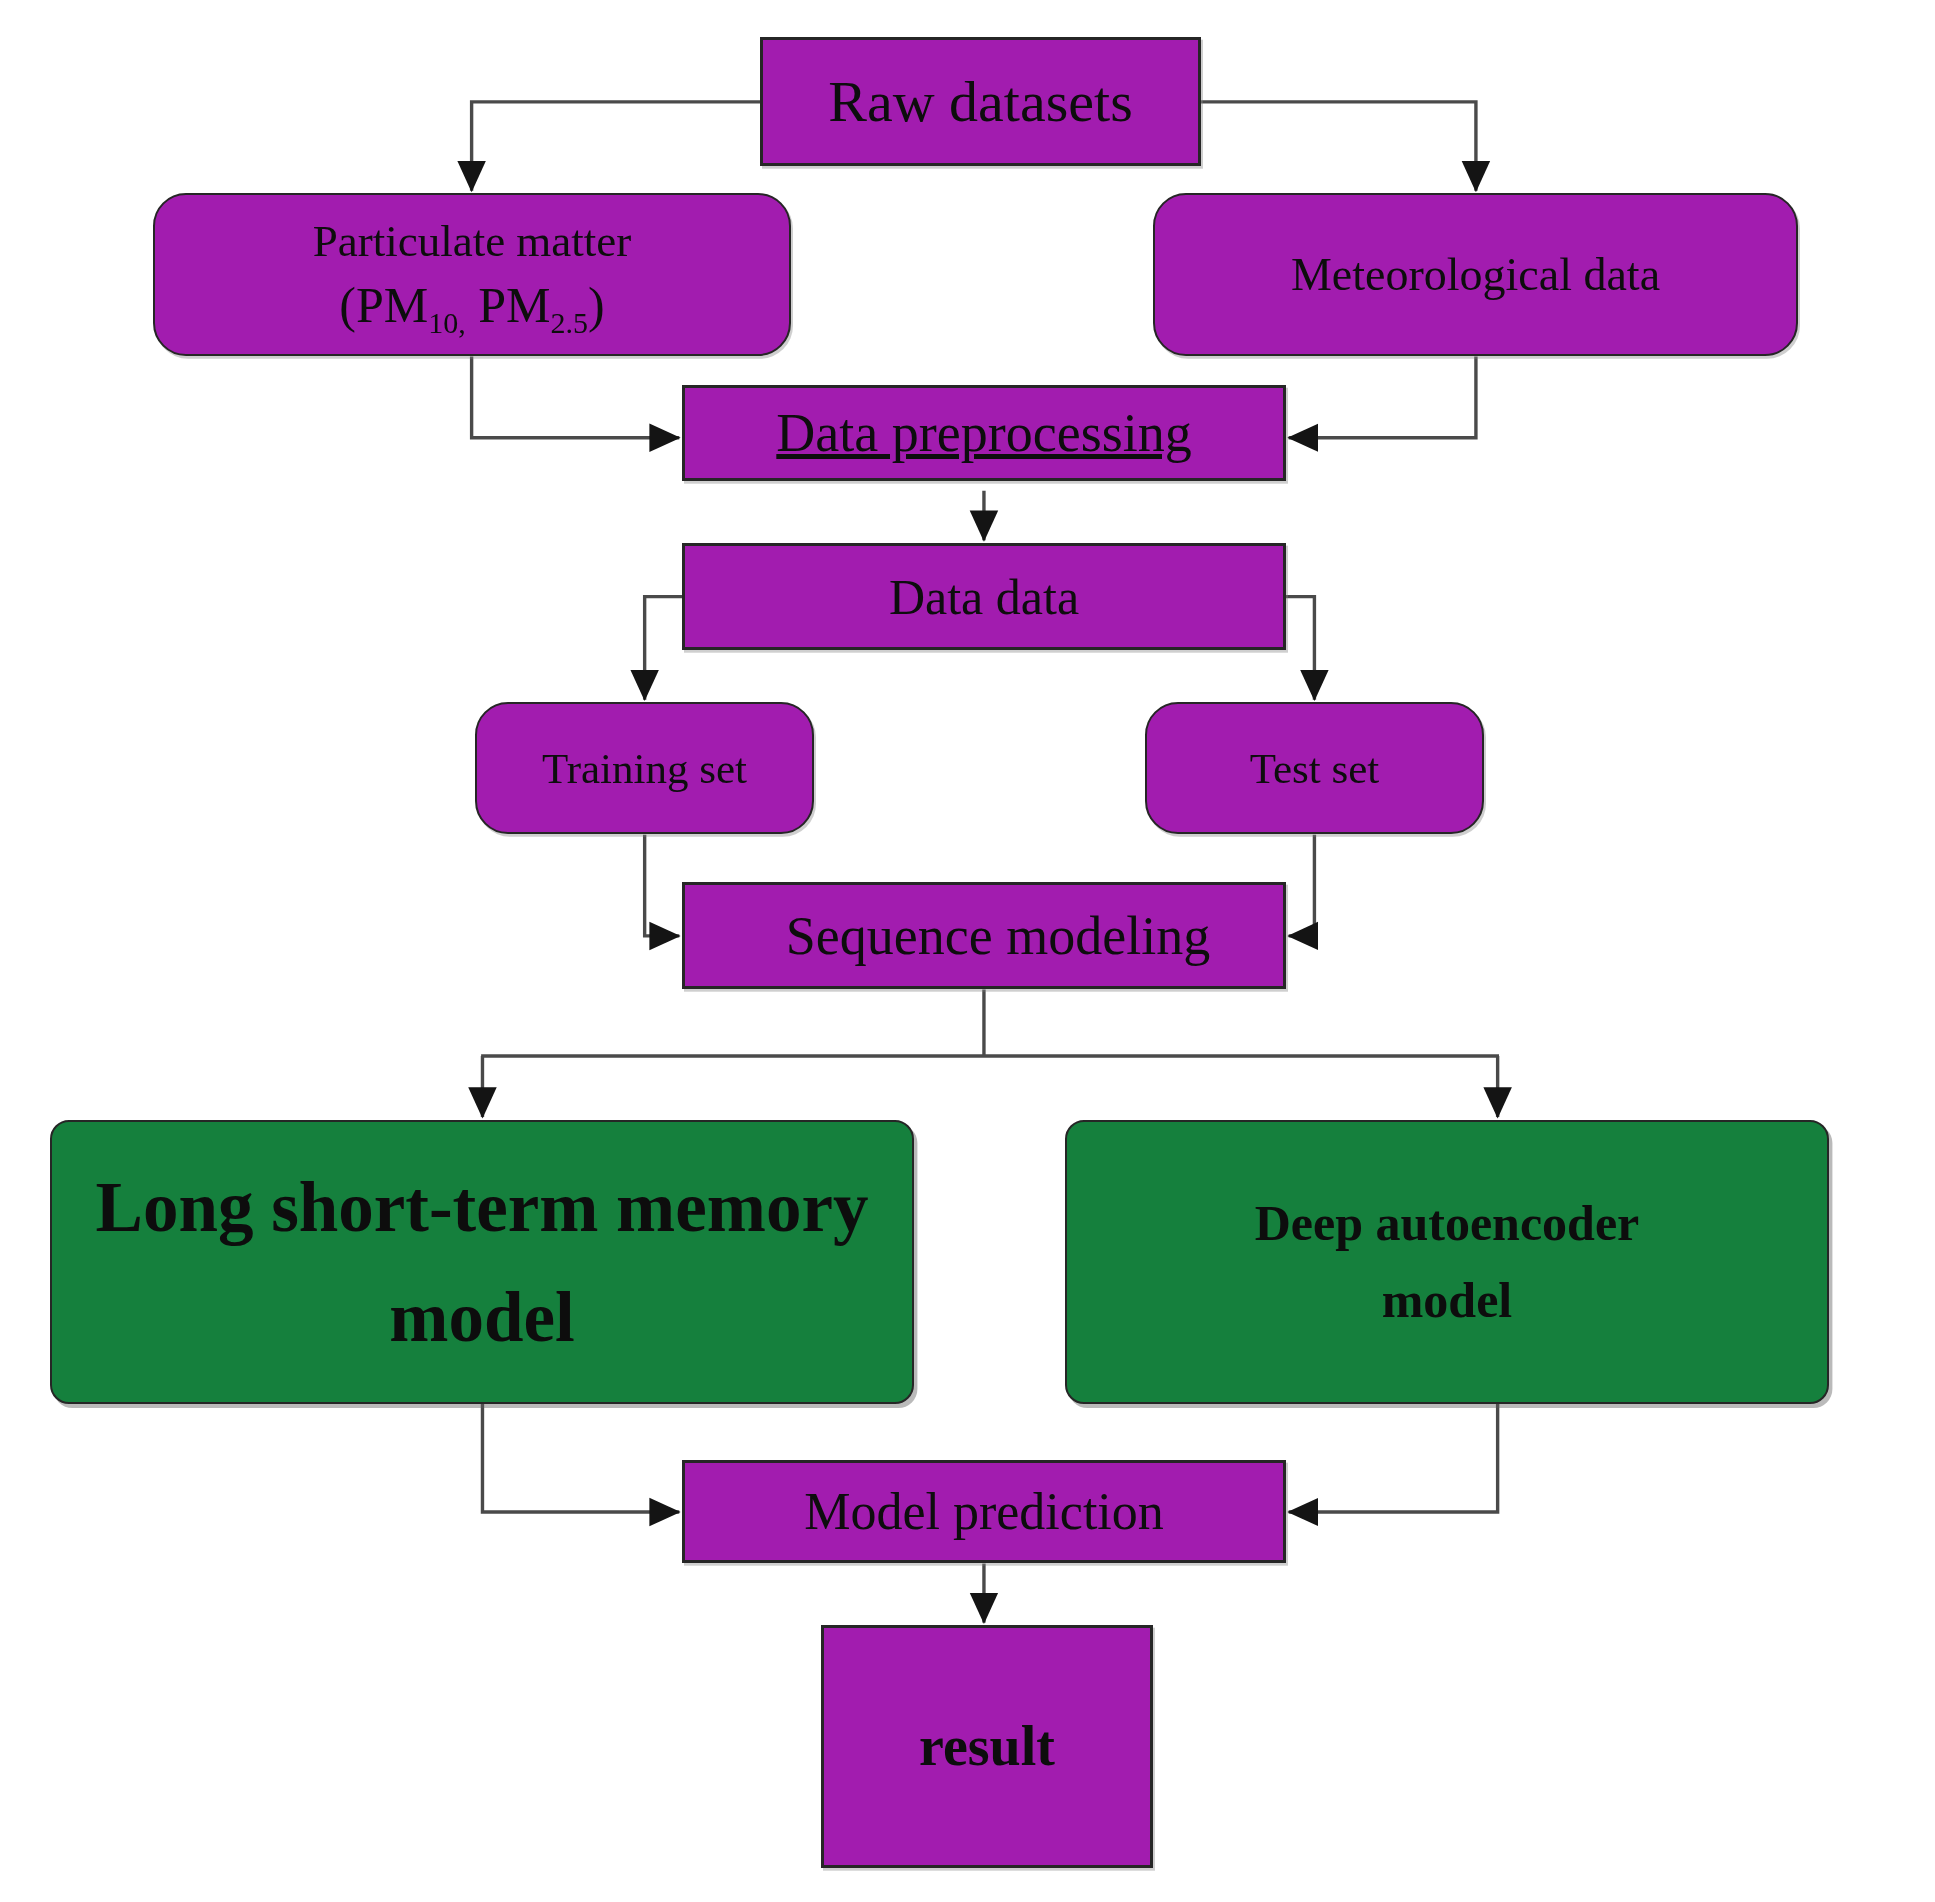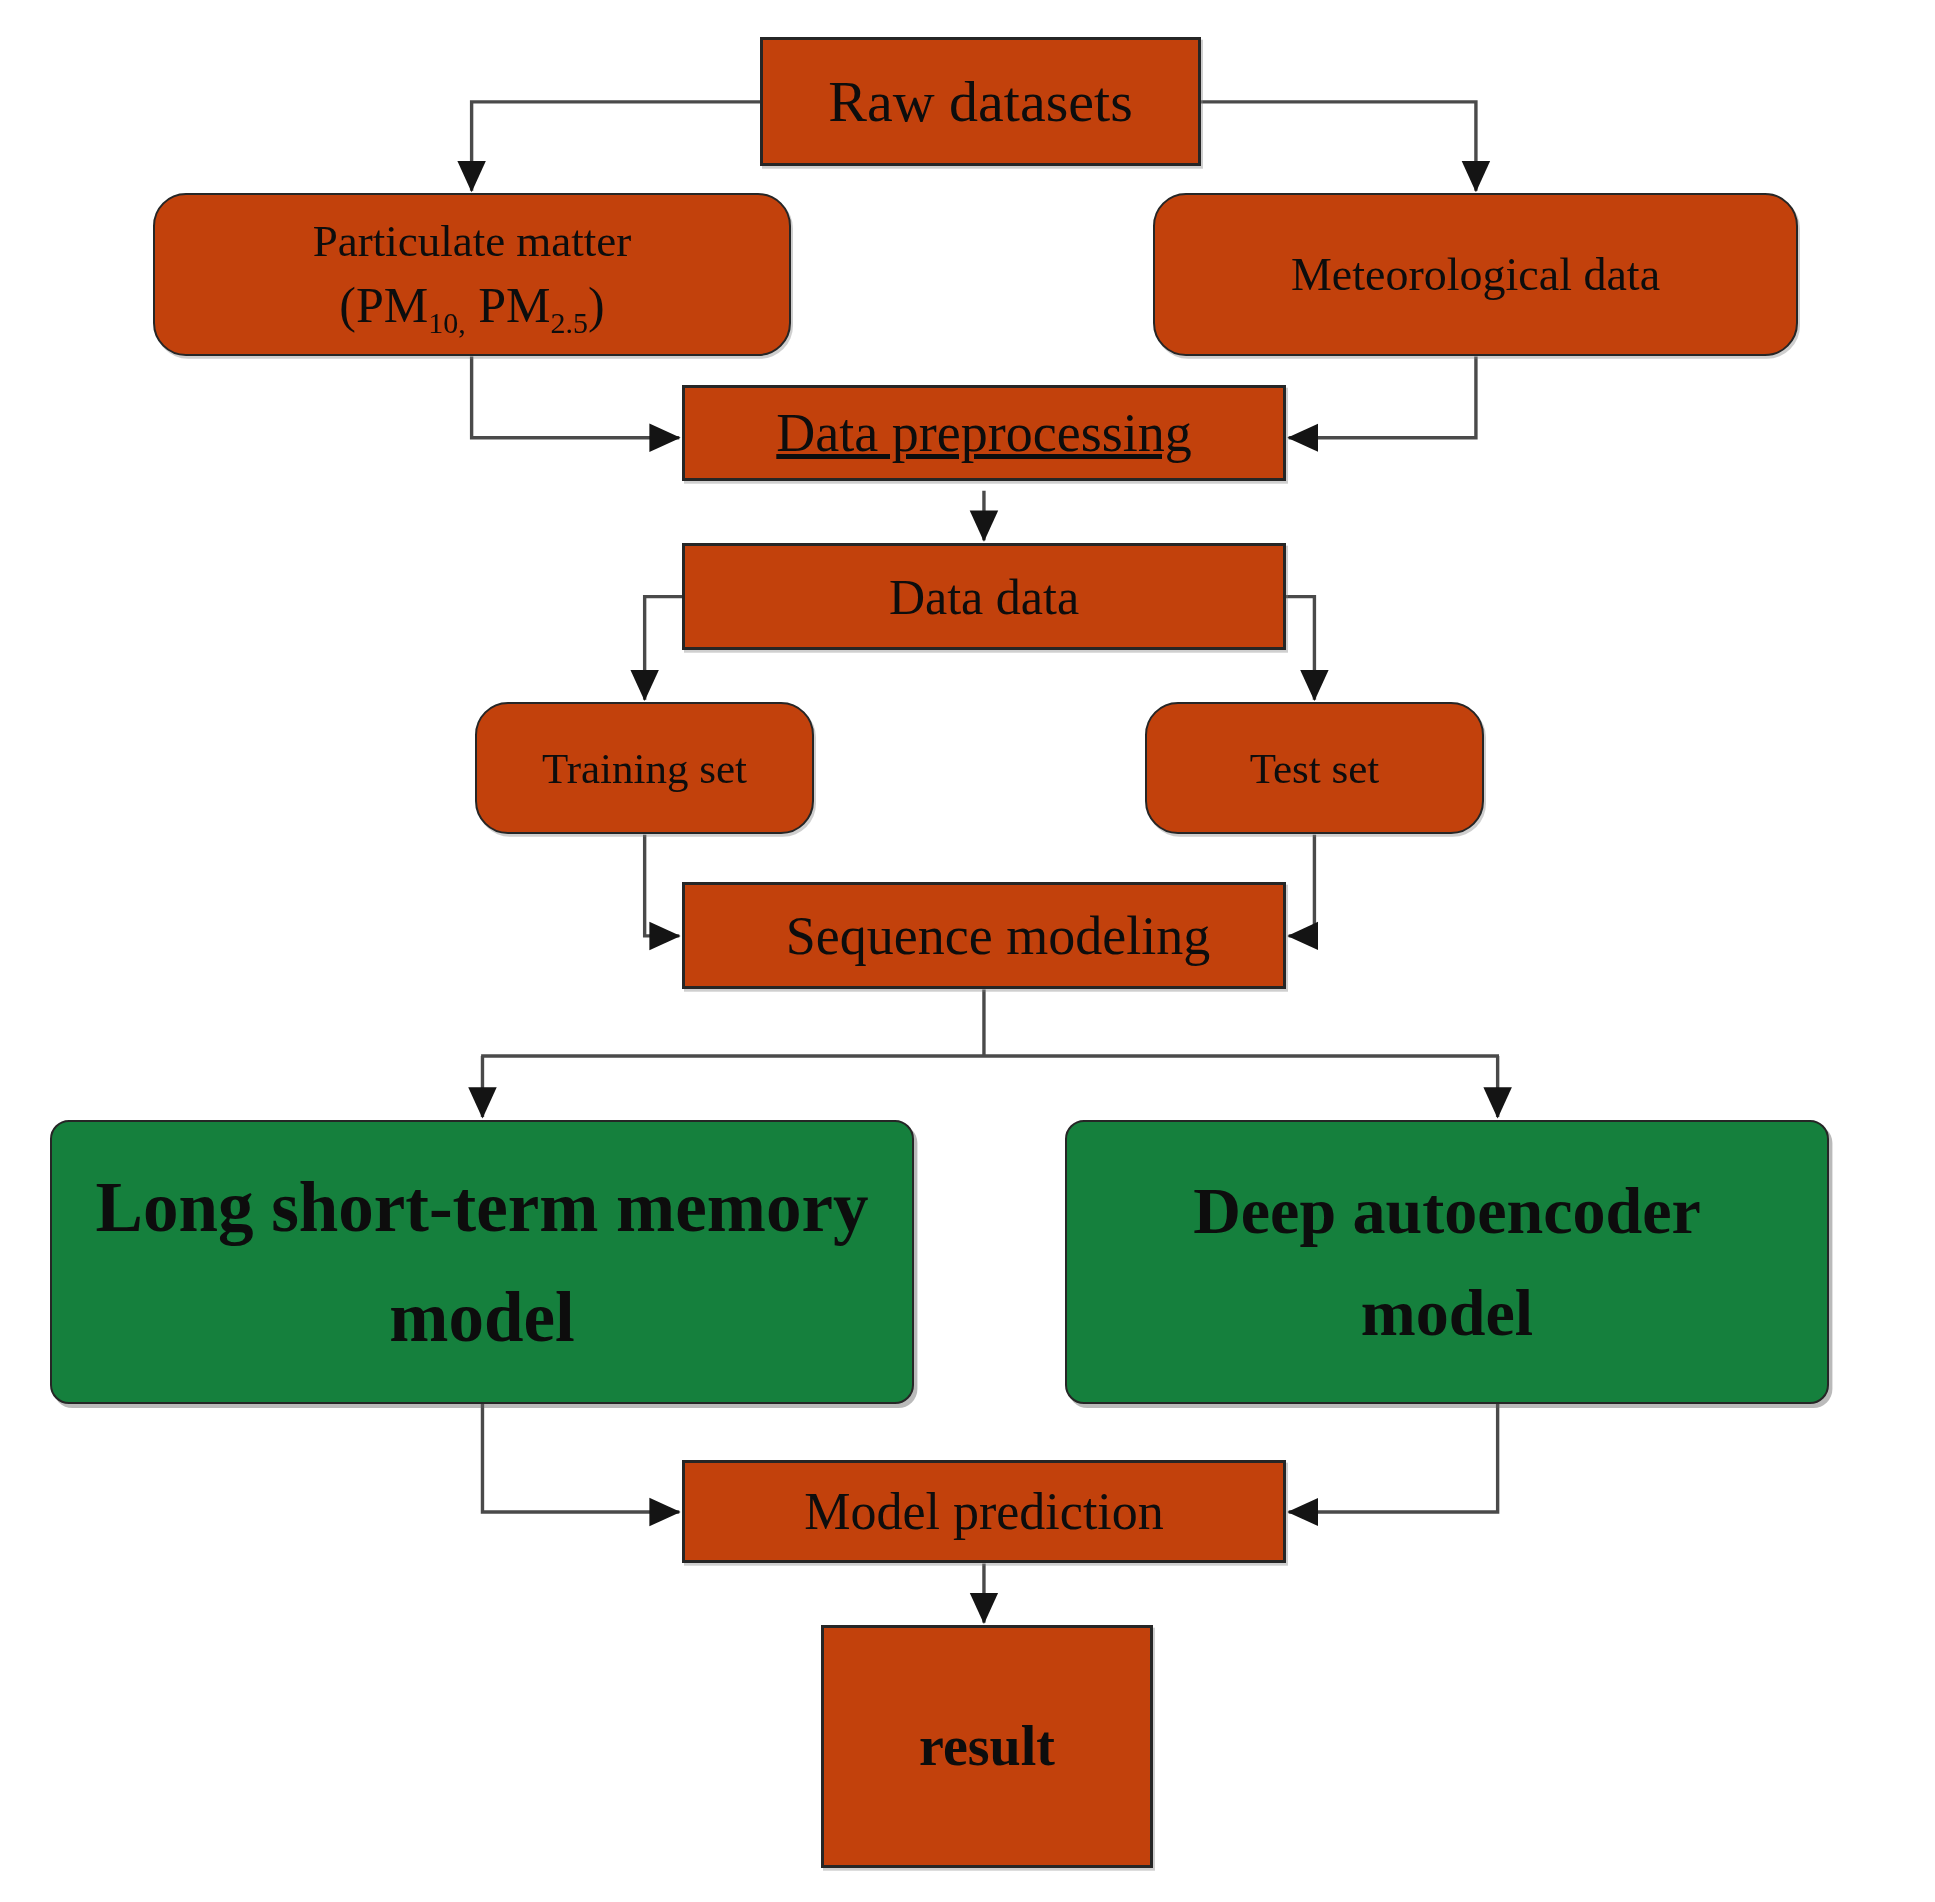--- a/index.html
+++ b/index.html
@@ -23,21 +23,21 @@
     height: 1903px;
   }
   .node {
     position: absolute;
     box-sizing: border-box;
     display: flex;
     flex-direction: column;
     align-items: center;
     justify-content: center;
     text-align: center;
-    background: #c2410c;
+    background: #a21caf;
     border: 3.4px solid #262626;
     box-shadow: 2px 2.7px 0 rgba(128,128,128,0.38);
   }
   .rounded {
     border-width: 2.7px;
     border-radius: 33px;
   }
   .big {
     border-width: 2.7px;
     border-radius: 19px;
@@ -49,21 +49,21 @@
   .n-part  { left: 153px;  top: 193px;  width: 638px;  height: 163px; font-size: 45px; }
   .n-part .formula { font-size: 50px; margin-top: 9.5px; }
   .n-part sub { font-size: 0.6em; line-height: 0; }
   .n-met   { left: 1153px; top: 193px;  width: 645px;  height: 163px; font-size: 46px; }
   .n-prep  { left: 682px; top: 385px;  width: 604px;  height: 96px; font-size: 54px; text-decoration: underline; }
   .n-split { left: 682px; top: 543px;  width: 604px;  height: 107px; font-size: 50px; }
   .n-train { left: 475px;  top: 702px; width: 339px;  height: 132px; font-size: 43px; }
   .n-test  { left: 1145px; top: 702px; width: 339px;  height: 132px; font-size: 43px; }
   .n-seq   { left: 682px; top: 882px; width: 604px;  height: 107px; font-size: 54px; padding-left: 28px; }
   .n-lstm  { left: 50px;   top: 1120px; width: 864px; height: 284px; font-size: 71px; line-height: 1.55; }
-  .n-dae   { left: 1065px; top: 1120px; width: 764px; height: 284px; font-size: 66px; line-height: 1.55; }
+  .n-dae   { left: 1065px; top: 1120px; width: 764px; height: 284px; font-size: 50px; line-height: 1.55; }
   .n-mpred { left: 682px; top: 1460px; width: 604px;  height: 103px; font-size: 52px; }
   .n-pres  { left: 821px; top: 1625px; width: 332px;  height: 243px; font-size: 56px; font-weight: bold; line-height: 1.6; }
   .line { display: block; }
 </style>
 </head>
 <body>
 
 <div id="canvas">
 
   <svg id="connector-layer" viewBox="0 0 2853 2804" xmlns="http://www.w3.org/2000/svg">

